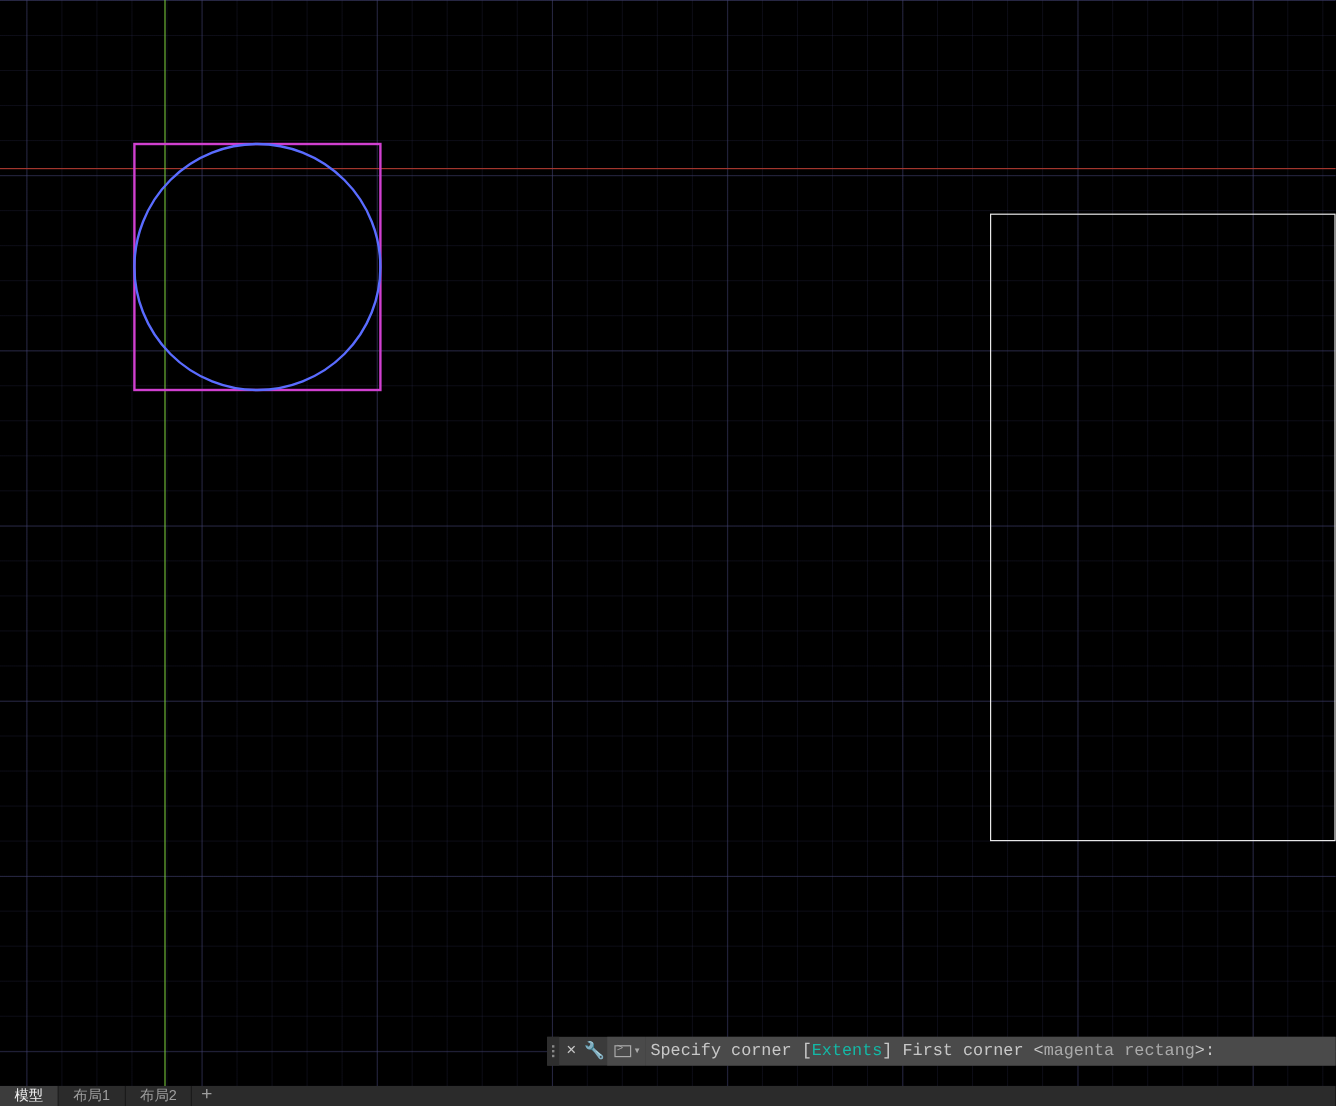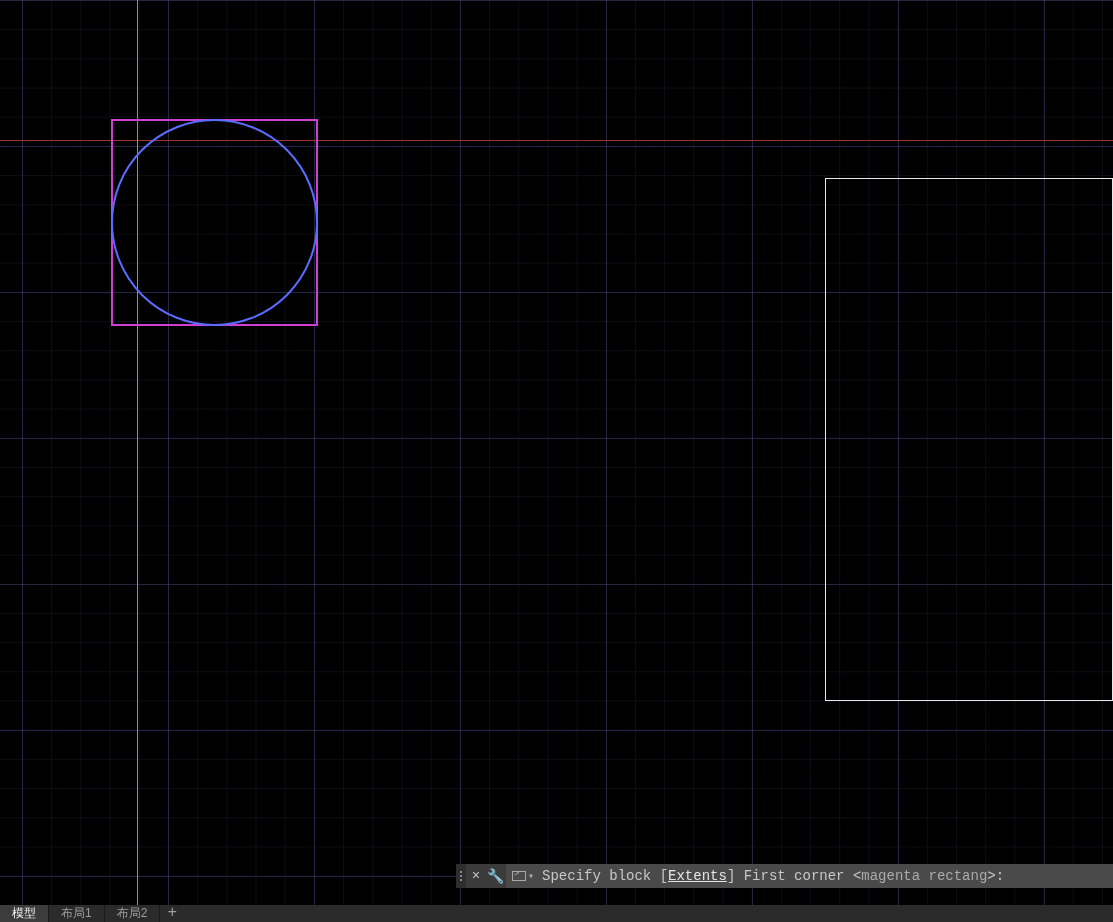--- a/index.html
+++ b/index.html
@@ -153,22 +153,21 @@
   .cmd-text {
     flex: 1;
     padding-left: 4px;
     white-space: nowrap;
     overflow: hidden;
     background: #4a4a4a;
     height: 100%;
     line-height: 24px;
   }
   .cmd-option {
-    color: #e5e5e5;
-    text-decoration: underline;
+    color: #14b8a6;
   }
   .cmd-value {
     color: #aaaaaa;
     text-align: center;
   }
 </style>
 </head>
 <body>
 
 <div class="viewport">
@@ -187,21 +186,21 @@
         <span></span>
         <span></span>
     </div>
     <div class="cmd-close">×</div>
     <div class="cmd-wrench">🔧</div>
     <div class="cmd-leading">
       <span class="cmd-icon"></span>
       <span class="cmd-caret">▾</span>
     </div>
     <div class="cmd-text">
-      <span>Specify block [</span><span class="cmd-option">Extents</span><span>] First corner &lt;</span><span class="cmd-value">magenta rectang</span><span>&gt;:</span>
+      <span>Specify corner [</span><span class="cmd-option">Extents</span><span>] First corner &lt;</span><span class="cmd-value">magenta rectang</span><span>&gt;:</span>
     </div>
   </div>
 </div>
 
 <div class="layout-tabs" id="layout-tabs">
     <div class="layout-tab active">模型</div>
     <div class="layout-tab">布局1</div>
     <div class="layout-tab">布局2</div>
     <div class="layout-tab-add">+</div>
   </div>

